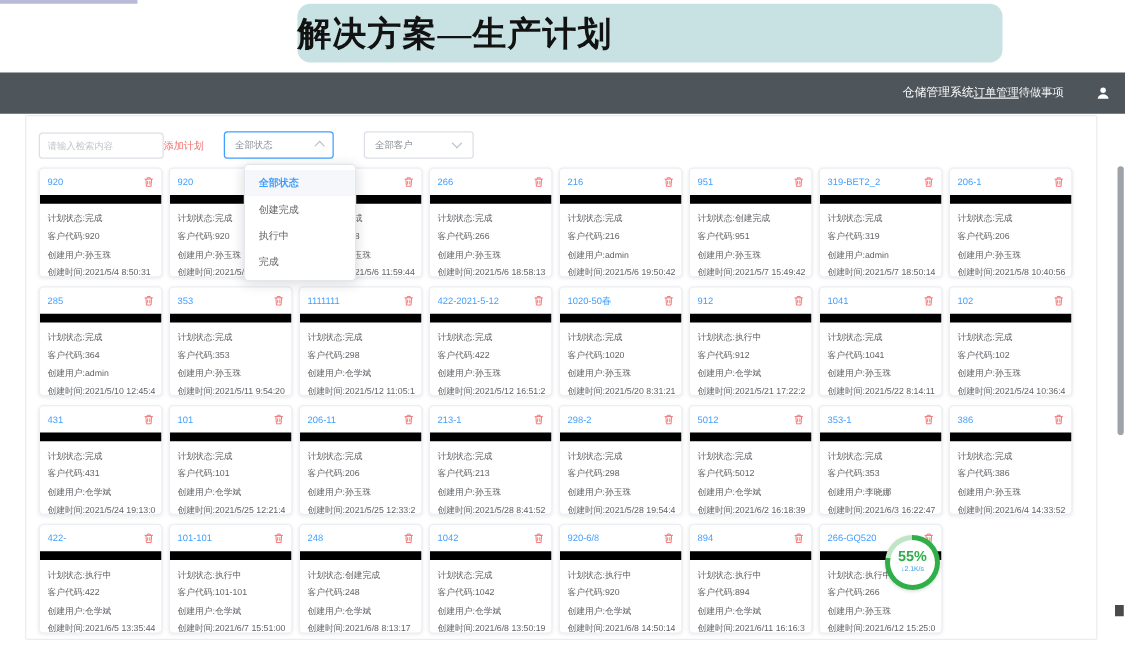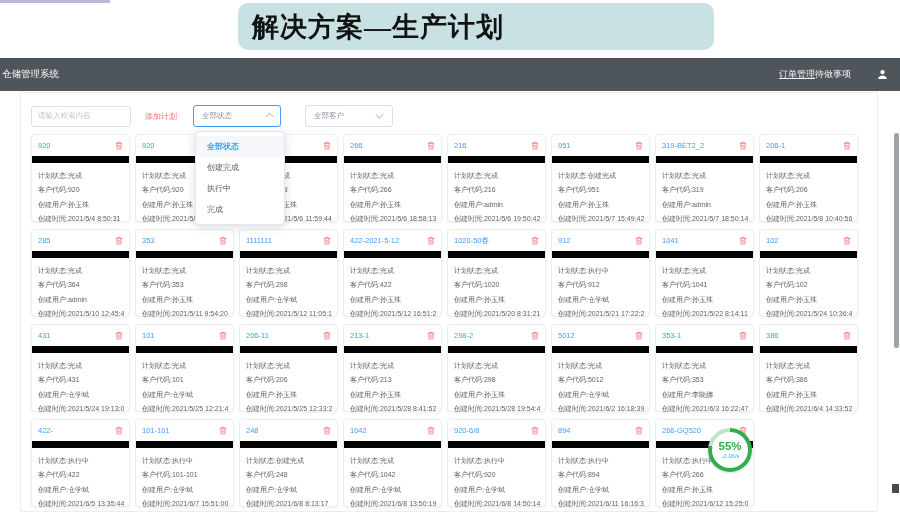--- a/index.html
+++ b/index.html
@@ -1,42 +1,42 @@
 <!DOCTYPE html>
 <html><head>
 <meta charset="utf-8">
 <style>
   html,body{margin:0;padding:0}
   body{width:900px;height:532px;position:relative;background:#fff;overflow:hidden;
        font-family:"Liberation Sans",sans-serif;-webkit-font-smoothing:antialiased}
 
   .lav-bar{position:absolute;left:0;top:0;width:110px;height:3px;background:#b9b9da}
 
-  .banner{position:absolute;left:238px;top:3px;width:476px;height:47px;background:#c8e2e3;
-          border-radius:10px;display:flex;align-items:center;padding-left:14px;box-sizing:border-box}
+  .banner{position:absolute;left:238px;top:3px;width:564px;height:47px;background:#c8e2e3;
+          border-radius:10px;display:flex;align-items:center;box-sizing:border-box}
   .banner-title{font-family:"Liberation Serif",serif;font-weight:700;font-size:27px;color:#121212;letter-spacing:1px}
 
   .app{position:absolute;left:0;top:58px;width:900px;height:456px;background:#fff}
 
   .navbar{position:absolute;top:0;left:0;width:900px;height:33px;background:#4e555b;
-          display:flex;align-items:center;justify-content:space-between;box-sizing:border-box;padding:0 12px 0 2px}
+          display:flex;align-items:center;justify-content:flex-end;box-sizing:border-box;padding:0 12px 0 2px}
   .brand{color:#fff;font-size:9.5px}
   .nav-right{display:flex;align-items:center}
   .nav-link{color:#f2f4f5;font-size:9px;text-decoration:none;cursor:pointer}
   .nav-link.active{text-decoration:underline}
   .user-icon{margin-left:26px;display:flex;align-items:center;cursor:pointer}
 
   .panel{position:absolute;left:20px;top:34px;width:858px;height:420px;background:#fff;
          border:1px solid #ececec;border-radius:2px;box-sizing:border-box}
 
   .toolbar{position:absolute;top:11px;left:10px;right:10px;height:24px;display:flex;align-items:center}
   .search{width:100px;height:21px;border:1px solid #dcdfe6;border-radius:3px;font-size:7.5px;
-          padding:0 6px;color:#606266;box-sizing:border-box;outline:none;font-family:Liberation Mono, monospace}
+          padding:0 6px;color:#606266;box-sizing:border-box;outline:none;font-family:Liberation Serif, serif}
   .search::placeholder{color:#c0c4cc}
-  .add-btn{color:#f56c6c;font-size:8px;margin-left:14px;cursor:pointer;white-space:nowrap}
+  .add-btn{color:#f56c6c;font-size:8px;cursor:pointer;white-space:nowrap}
   .select{width:88px;height:22px;border:1px solid #dcdfe6;border-radius:3px;display:flex;align-items:center;
           justify-content:space-between;padding:0 8px;box-sizing:border-box;font-size:7.5px;color:#8a9099;
           background:#fff;cursor:pointer}
   .select.active{border-color:#409eff}
   .sel-status{margin-left:16px}
   .sel-customer{margin-left:24px}
   .chev{width:5px;height:5px;border-left:1px solid #c0c4cc;border-bottom:1px solid #c0c4cc;display:inline-block}
   .chev.down{transform:rotate(-45deg) translateY(-2px)}
   .chev.up{transform:rotate(135deg) translateY(-1px)}
 

